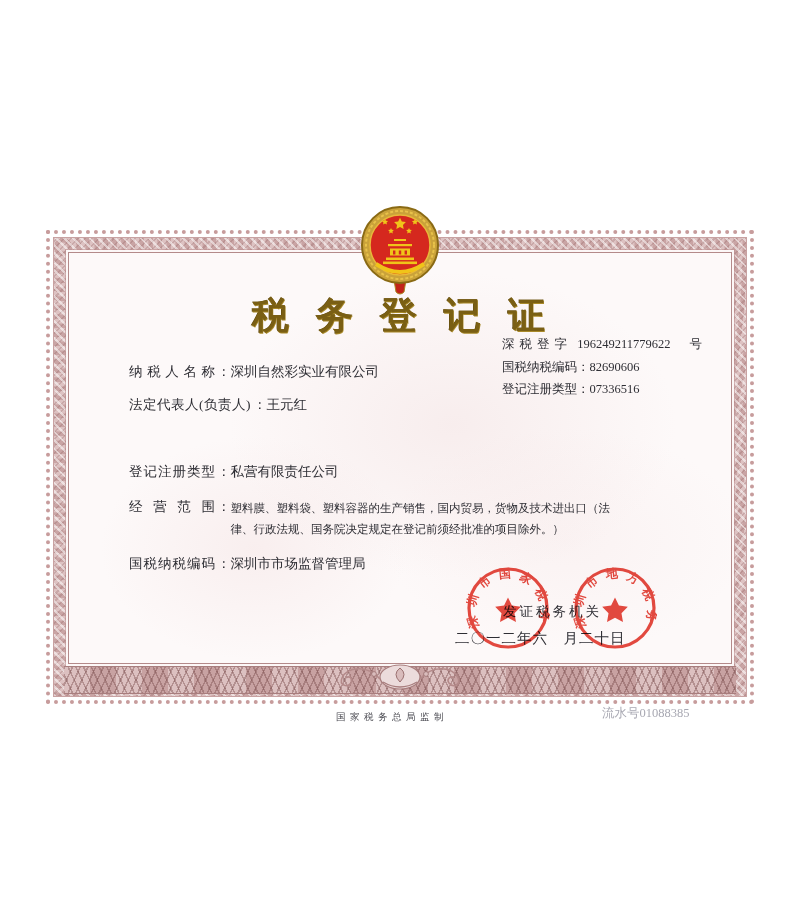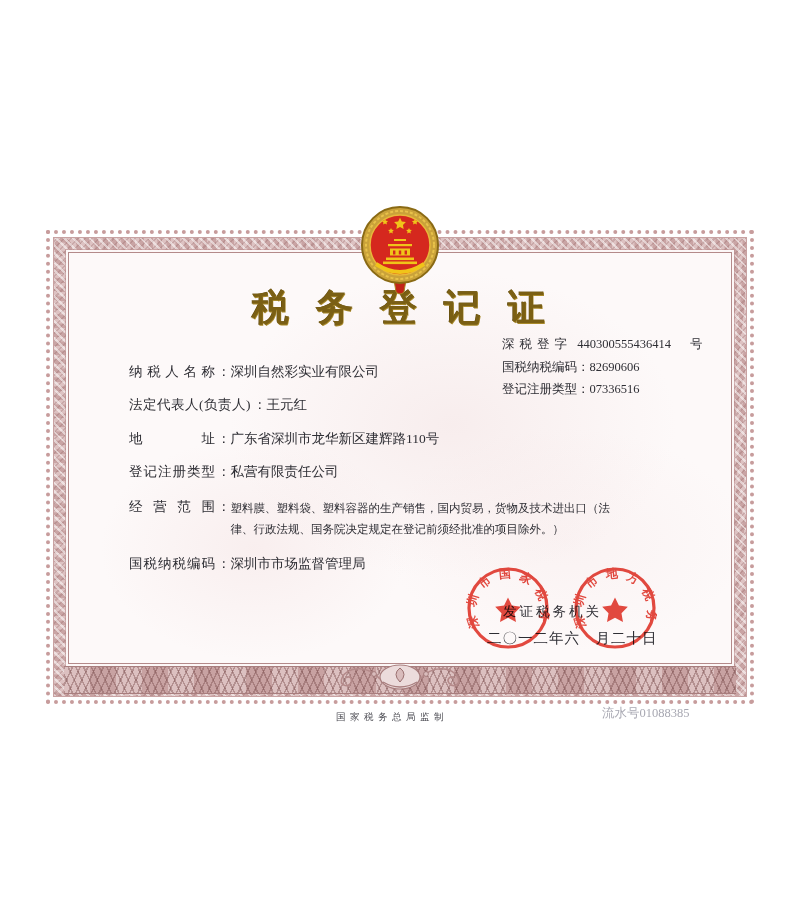--- a/index.html
+++ b/index.html
@@ -37,21 +37,21 @@
     border-top:1px solid #a87e7e; border-bottom:1px solid #a87e7e;
     background:
       repeating-linear-gradient(115deg, rgba(120,74,74,.40) 0 1.5px, rgba(120,74,74,0) 1.5px 7px),
       repeating-linear-gradient(65deg, rgba(120,74,74,.40) 0 1.5px, rgba(120,74,74,0) 1.5px 7px),
       repeating-linear-gradient(90deg, #dcc0c0 0 26px, #c8a2a2 26px 52px);
   }
   .crest{ position:absolute; left:50%; top:-9px; transform:translateX(-50%); }
   
   .emblem{ position:absolute; left:356px; top:204px; z-index:6; }
   .title{
-    position:absolute; left:252px; top:283px; z-index:4; white-space:nowrap;
+    position:absolute; left:252px; top:291px; z-index:4; white-space:nowrap;
     font-size:37px; font-weight:bold; letter-spacing:27px; color:#7a5f14;
     text-shadow: 0.5px 0.5px 0 #a98a2a, -0.5px -0.5px 0 #5a450c;
   }
   .regline{ position:absolute; left:502px; top:336px; z-index:3; font-size:12.5px; white-space:nowrap;}
   .regline .pfx{ letter-spacing:5px; }
   .regline .num{ margin-left:2px; }
   .regline .sfx{ margin-left:16px; }
   .codeline{ position:absolute; left:502px; z-index:3; font-size:12.5px; white-space:nowrap; }
   
   .row{ position:absolute; left:129px; z-index:3; font-size:13.5px; white-space:nowrap;}
@@ -59,21 +59,21 @@
     display:inline-block; width:86px; vertical-align:top;
     text-align:justify; text-align-last:justify; text-justify:inter-character;
   }
   .flabel.natural{ width:auto; text-align-last:auto; letter-spacing:0.5px;}
   .colon{ display:inline-block; vertical-align:top; margin-left:2px; }
   .fvalue{ display:inline-block; vertical-align:top; white-space:normal;}
   .fvalue.scope{ width:402px; font-size:11.5px; line-height:21px; }
   .fvalue.spread{ letter-spacing:13px; }
   
   .issuer{ position:absolute; left:503px; top:603px; z-index:3; font-size:13.5px; letter-spacing:3px; white-space:nowrap;}
-  .issue-date{ position:absolute; left:455px; top:629px; z-index:3; font-size:14.5px; letter-spacing:1px; white-space:nowrap;margin-left:32px;}
+  .issue-date{ position:absolute; left:455px; top:629px; z-index:3; font-size:14.5px; letter-spacing:1px; white-space:nowrap;}
   .stamp{ position:absolute; z-index:5; mix-blend-mode:multiply; opacity:.92; }
   .stamp.s1{ left:466px; top:566px; }
   .stamp.s2{ left:573px; top:566px; }
   
   .producer{ position:absolute; left:336px; top:711px; z-index:3; font-size:9.5px; letter-spacing:4.5px; color:#4b4b52; white-space:nowrap;}
   .serial{ position:absolute; left:602px; top:705px; z-index:3; font-size:12.5px; color:#a8a8b2; white-space:nowrap;}
 </style>
 </head>
 <body>
 
@@ -118,39 +118,36 @@
     <rect x="48.6" y="46.5" width="2.4" height="4" fill="#d5281e"></rect>
     <rect x="30" y="53.5" width="28" height="2.6" fill="#f0c419"></rect>
     <rect x="27" y="57.5" width="34" height="2.6" fill="#f0c419"></rect>
     <path d="M20,60 Q44,76 68,60" fill="none" stroke="#f0c419" stroke-width="4"></path>
   </svg>
 
   <div class="title">税务登记证</div>
 
   <div class="regline">
     <span class="pfx">深税登字</span>
-    <span class="num">440300555436414</span>
+    <span class="num">196249211779622</span>
     <span class="sfx">号</span>
   </div>
 
   <div class="codeline" style="top:359px">
     <span>国税纳税编码</span><span>：</span><span>82690606</span>
   </div>
   <div class="codeline" style="top:381px">
     <span>登记注册类型</span><span>：</span><span>07336516</span>
   </div>
 
   <div class="row" style="top:363px">
     <span class="flabel">纳税人名称</span><span class="colon">：</span><span class="fvalue">深圳自然彩实业有限公司</span>
   </div>
   <div class="row" style="top:396px">
     <span class="flabel natural">法定代表人(负责人)</span><span class="colon">：</span><span class="fvalue">王元红</span>
-  </div>
-  <div class="row" style="top:430px">
-    <span class="flabel">地址</span><span class="colon">：</span><span class="fvalue">广东省深圳市龙华新区建辉路110号</span>
   </div>
   <div class="row" style="top:463px">
     <span class="flabel">登记注册类型</span><span class="colon">：</span><span class="fvalue">私营有限责任公司</span>
   </div>
   <div class="row" style="top:498px">
     <span class="flabel">经营范围</span><span class="colon">：</span><span class="fvalue scope">塑料膜、塑料袋、塑料容器的生产销售，国内贸易，货物及技术进出口（法律、行政法规、国务院决定规定在登记前须经批准的项目除外。）</span>
   </div>
   <div class="row" style="top:555px">
     <span class="flabel">国税纳税编码</span><span class="colon">：</span><span class="fvalue">深圳市市场监督管理局</span>
   </div>

